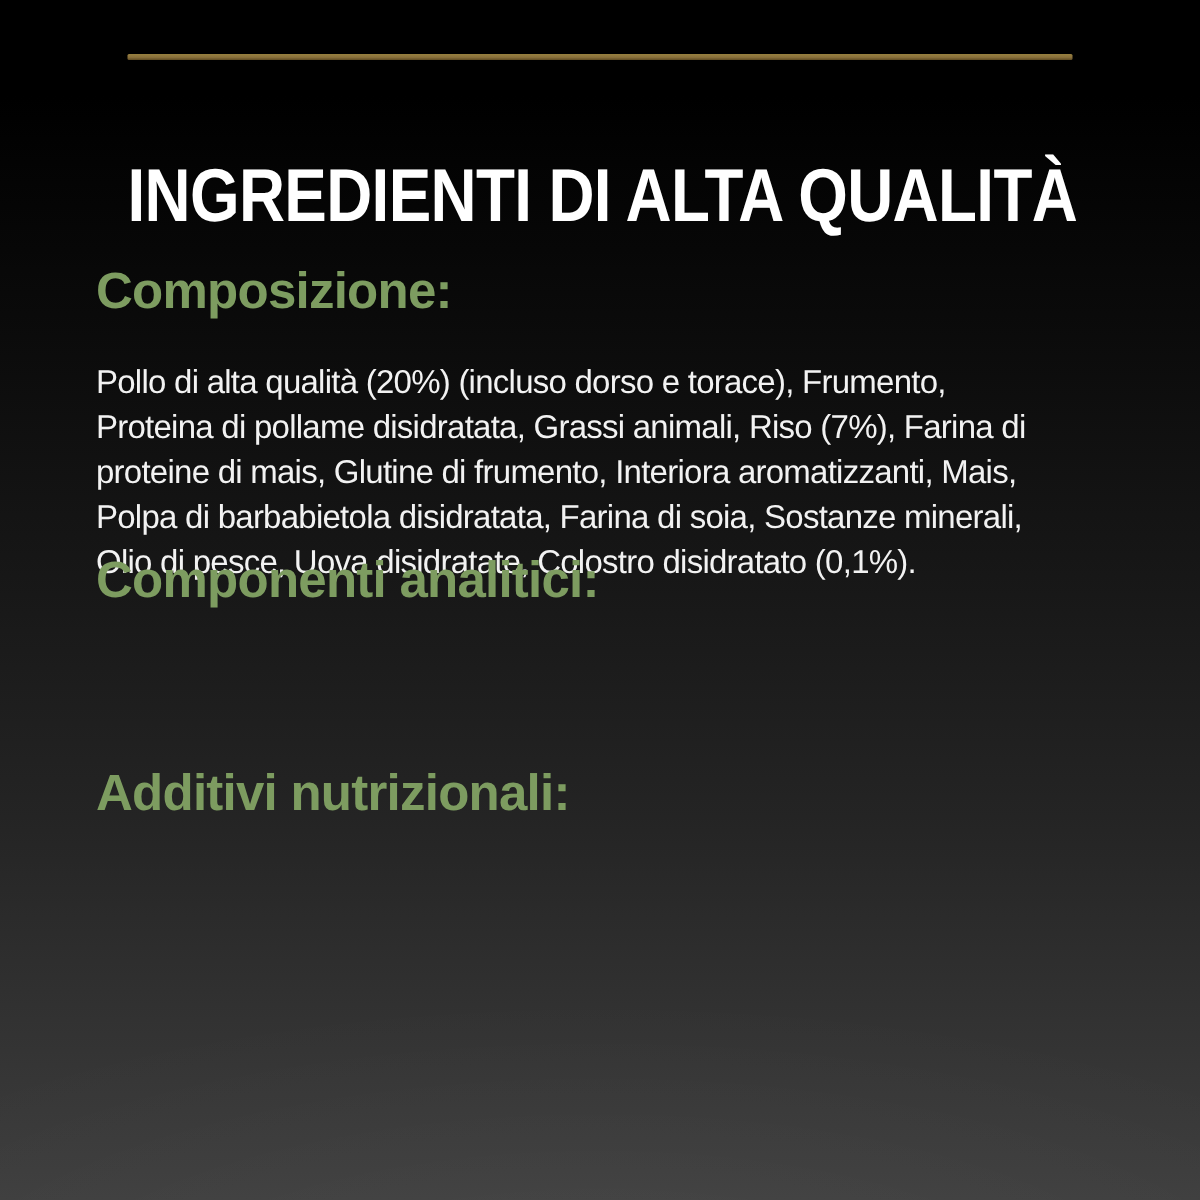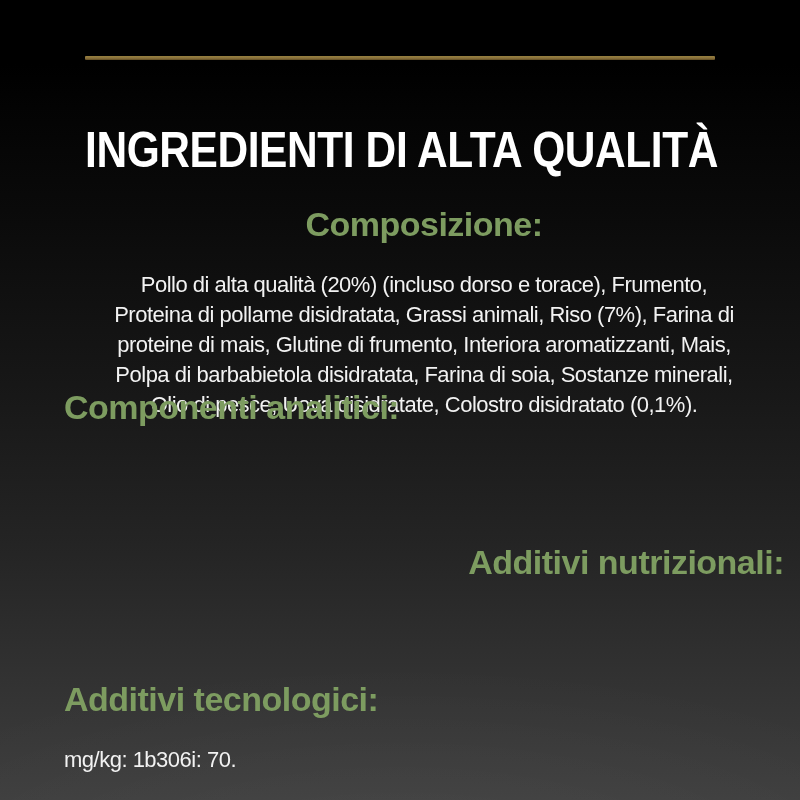--- a/index.html
+++ b/index.html
@@ -12,21 +12,20 @@
     overflow: hidden;
     font-family: "Liberation Sans", sans-serif;
     background:
       radial-gradient(ellipse 120% 45% at 50% 112%, rgba(255,255,255,0.05), rgba(255,255,255,0) 65%),
       linear-gradient(180deg, #000000 0%, #000000 8%, #0b0b0b 28%, #171717 48%, #242424 68%, #323232 85%, #3e3e3e 100%);
     position: relative;
   }
   .canvas {
     position: absolute;
     inset: 0;
-    margin-top: 20px;
   }
   .divider {
     position: absolute;
     left: 85px;
     top: 36px;
     width: 630px;
     height: 4px;
     background: linear-gradient(180deg, #97803f 0%, #8a713c 55%, #5f4b22 100%);
     border-radius: 1px;
   }
@@ -59,23 +58,23 @@
   }
   .section-body {
     margin-top: 6px;
     color: #f2f2f2;
     font-size: 22px;
     font-weight: 400;
     line-height: 30px;
     letter-spacing: -0.5px;
     white-space: pre;
   }
-  .s1 { top: 158px; text-align: center; }
+  .s1 { top: 148px; }
   .s2 { top: 341px; }
-  .s3 { top: 496px; text-align: right; }
+  .s3 { top: 483px; }
   .s4 { top: 633px; }
 </style>
 </head>
 <body>
 
 <div class="canvas">
 
   <div class="divider"></div>
 
   <h1 class="title">INGREDIENTI DI ALTA QUALITÀ</h1>
@@ -90,18 +89,14 @@
   </section>
 
   <section class="section s2">
     <h2 class="section-heading">Componenti analitici:</h2>
   </section>
 
   <section class="section s3">
     <h2 class="section-heading">Additivi nutrizionali:</h2>
   </section>
 
-  <section class="section s4">
-    <h2 class="section-heading">Additivi tecnologici:</h2>
-    <p class="section-body">mg/kg: 1b306i: 70.</p>
-  </section>
 
 </div>
 
 </body></html>

